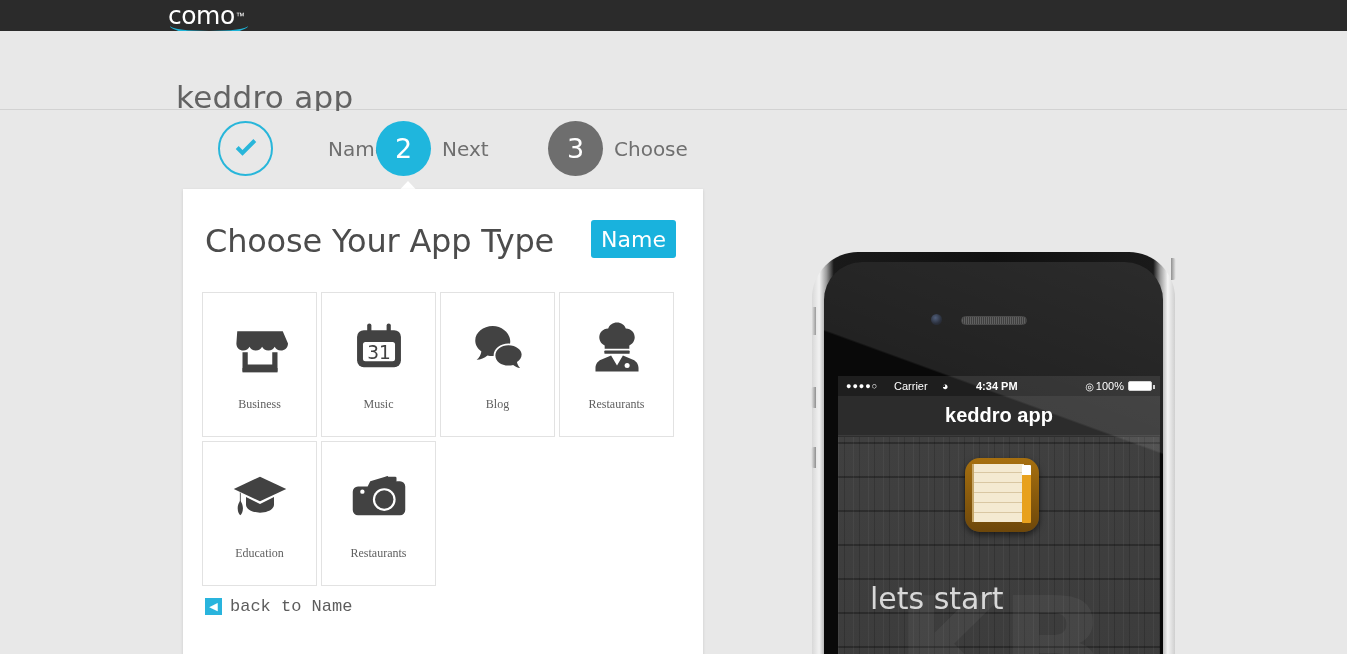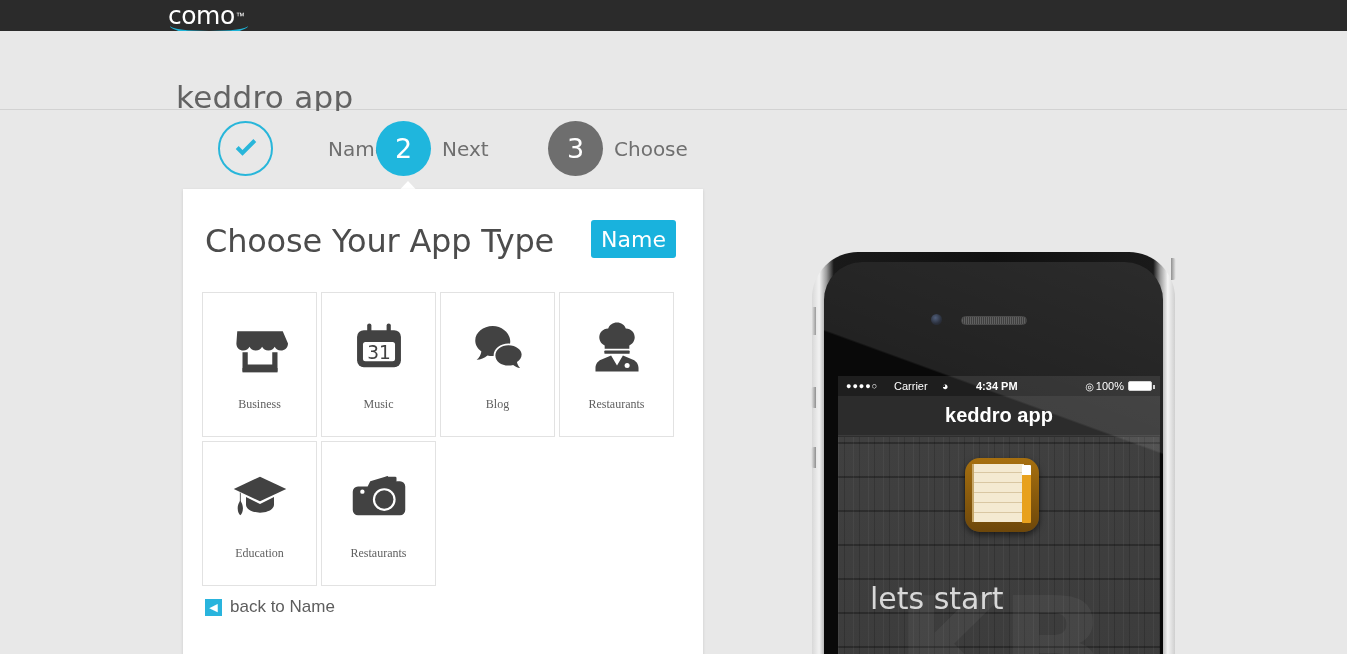--- a/index.html
+++ b/index.html
@@ -146,21 +146,21 @@
     display: flex; align-items: center; cursor: pointer;
   }
   .back-chip {
     width: 17px; height: 17px; background: #29b4dd;
     display: flex; align-items: center; justify-content: center;
     color: #ffffff; font-size: 11px; line-height: 17px;
     font-family: "DejaVu Sans", sans-serif;
   }
   .back-text {
     margin-left: 8px; font-size: 17px; color: #5d5d5d;
-    font-family: Liberation Sans, sans-serif;
+    font-family: Liberation Mono, monospace;
   }
 
   
   .phone {
     position: absolute; left: 806px; top: 141px;
     width: 375px; height: 600px;
   }
   .phone-body {
     position: absolute; left: 6px; top: 0; width: 363px; height: 600px;
     background: linear-gradient(to right,#d8d8d8 0%,#f2f2f2 2%,#9a9a9a 4%,#1a1a1a 6%,

